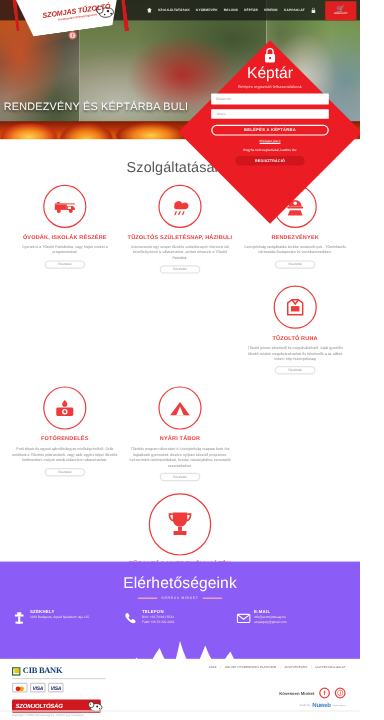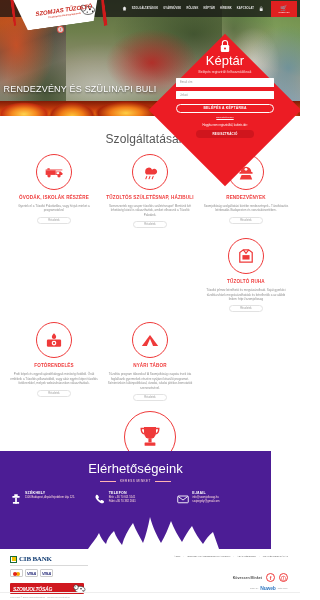--- a/index.html
+++ b/index.html
@@ -171,21 +171,21 @@
     color:#8d8d8d; font-size:3px; line-height:4.4px; text-align:center; margin-top:3px;
   }
   .svc-btn {
     margin-top:4px; min-width:34px; height:7px; padding:0 5px; border-radius:3.5px;
     border:.5px solid #e2e2e2; color:#9b9b9b; font-size:2.6px;
     display:flex; align-items:center; justify-content:center; background:#fff;
   }
 
   
   .contact {
-    position:absolute; top:451px; left:0; width:271px; height:98px; background:#4c1d95;
+    position:absolute; top:468px; left:0; width:300px; height:98px; background:#8b5cf6;
     overflow:hidden;
   }
   .contact-title {
     text-align:center; color:#fff; font-size:13px; font-weight:400; padding-top:10px; letter-spacing:.1px;
   }
   .contact-sub {
     display:flex; align-items:center; justify-content:center; gap:4px;
     color:#ffd9d9; font-size:3px; letter-spacing:.5px; margin-top:3px;
   }
   .contact-sub .ln { width:16px; height:.5px; background:#ffb3b3; display:block;}
@@ -247,21 +247,21 @@
 <body>
 
 <div class="page">
 
   <div class="hero">
     <div class="hero-photos">
       <div class="ph ph1"></div>
       <div class="ph ph2"></div>
       <div class="ph ph3"></div>
     </div>
-    <div class="hero-caption">RENDEZVÉNY ÉS SZÜLINAPI BULI</div>
+    <div class="hero-caption">RENDEZVÉNY ÉS KÉPTÁRBA BULI</div>
     <div class="hero-dots">
       <i class="on"></i>
       <i></i>
       <i></i>
       <i></i>
       <i></i>
     </div>
   </div>
   <div class="fire-band"></div>
   <div class="fire-mask-bottom"></div>

